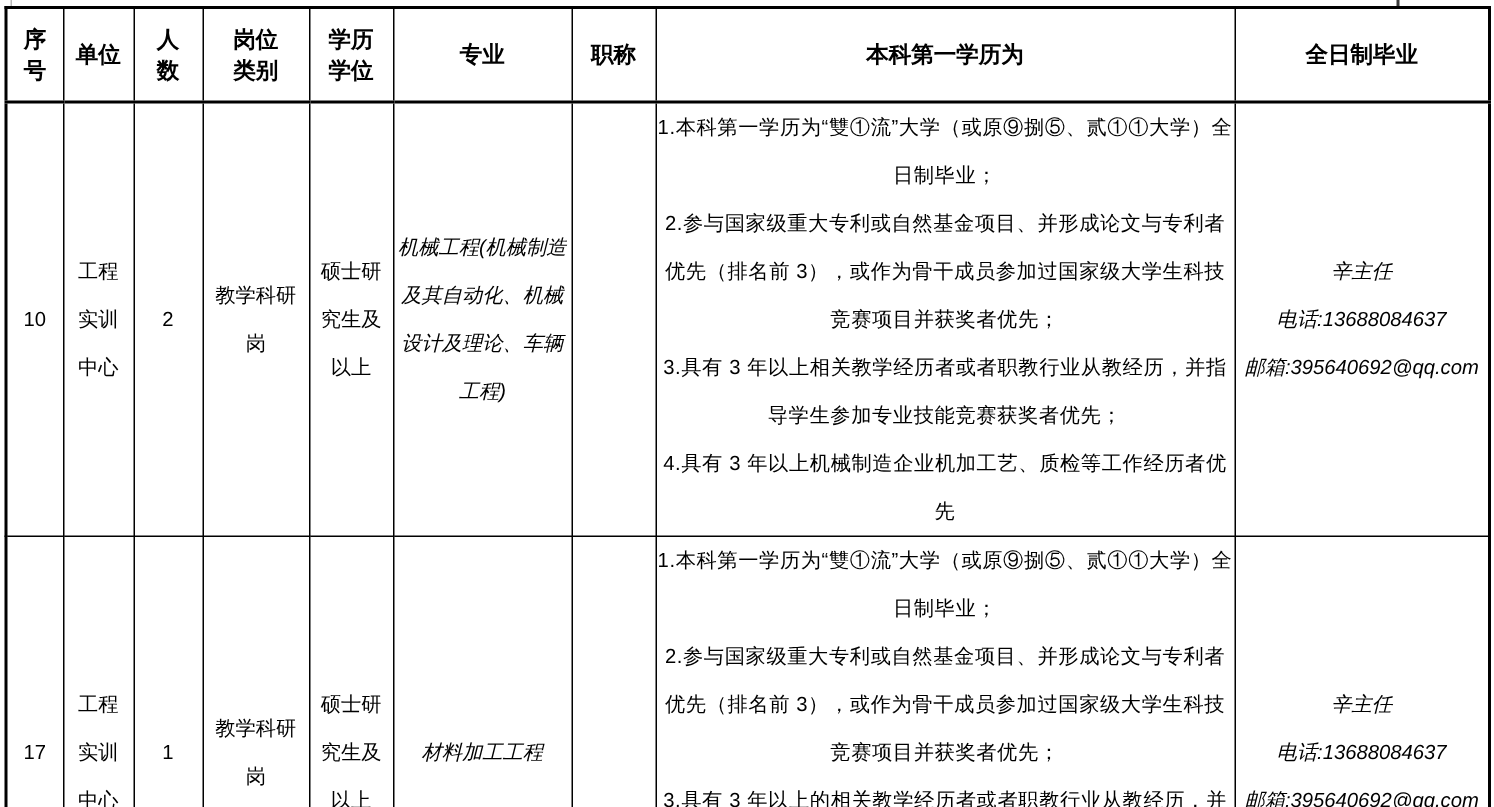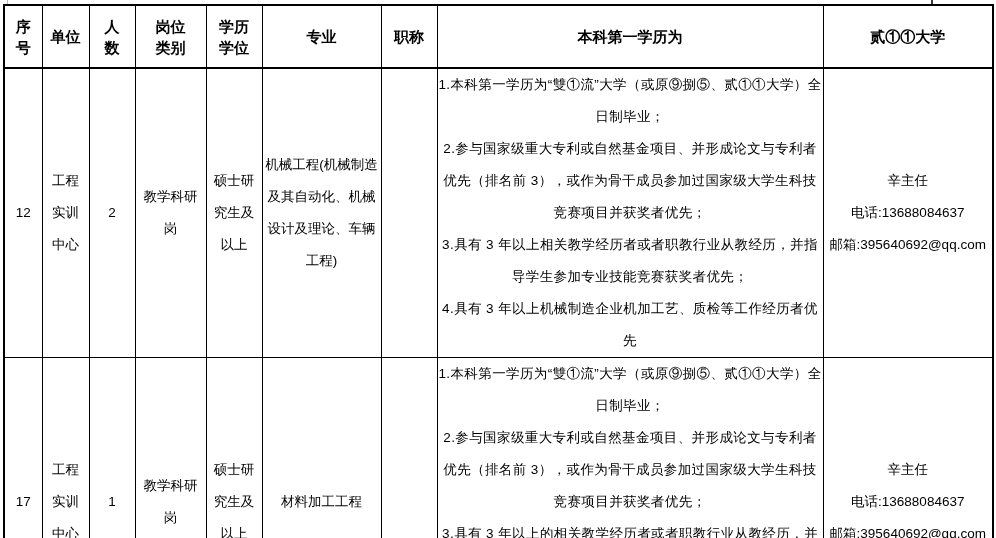--- a/index.html
+++ b/index.html
@@ -46,24 +46,26 @@
     line-height:20px;
     letter-spacing:0.4px;
     font-size:13px;
   }
   tr.r-cont td.c-cond{line-height:22px;}
   td.c-contact{
     text-align:left;
     padding-left:10px;
     line-height:23px;
     font-size:13px;
+    font-style:italic;
   }
   td.c-major{
     padding:0 4px;
     font-size:13px;
+    font-style:italic;
   }
   
   .tick{position:absolute;top:0;}
   .tick-left{left:7px;width:1px;height:5px;background:#b9b9b9;}
   .tick-right{left:931px;width:2px;height:6px;background:#3a3a3a;}
 </style>
 </head>
 <body>
 
 <div class="page">
@@ -91,26 +93,26 @@
       <th>单位</th>
       <th>人
 数</th>
       <th>岗位
 类别</th>
       <th>学历
 学位</th>
       <th>专业</th>
       <th>职称</th>
       <th>本科第一学历为</th>
-      <th>贰①①大学</th>
+      <th>全日制毕业</th>
     </tr>
 
 
     <tr class="r-16">
-      <td>12</td>
+      <td>10</td>
       <td>工程
 实训
 中心</td>
       <td>2</td>
       <td>教学科研
 岗</td>
       <td>硕士研
 究生及
 以上</td>
       <td class="c-major">机械工程(机械制造及其自动化、机械设计及理论、车辆工程)</td>

